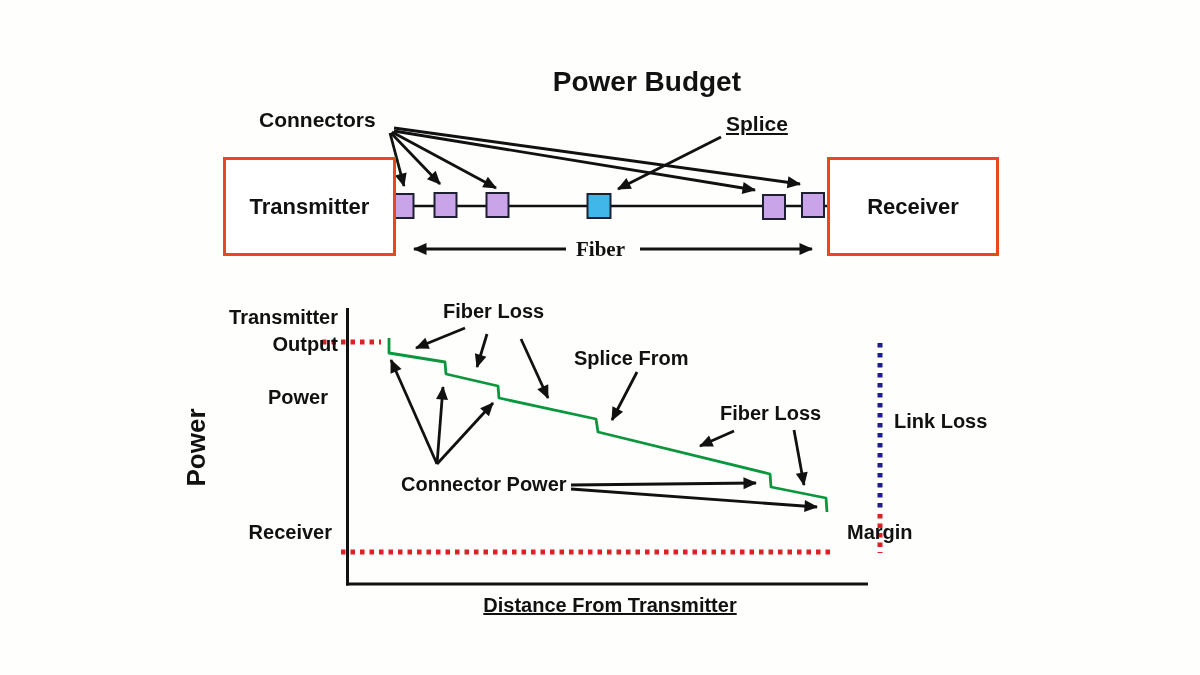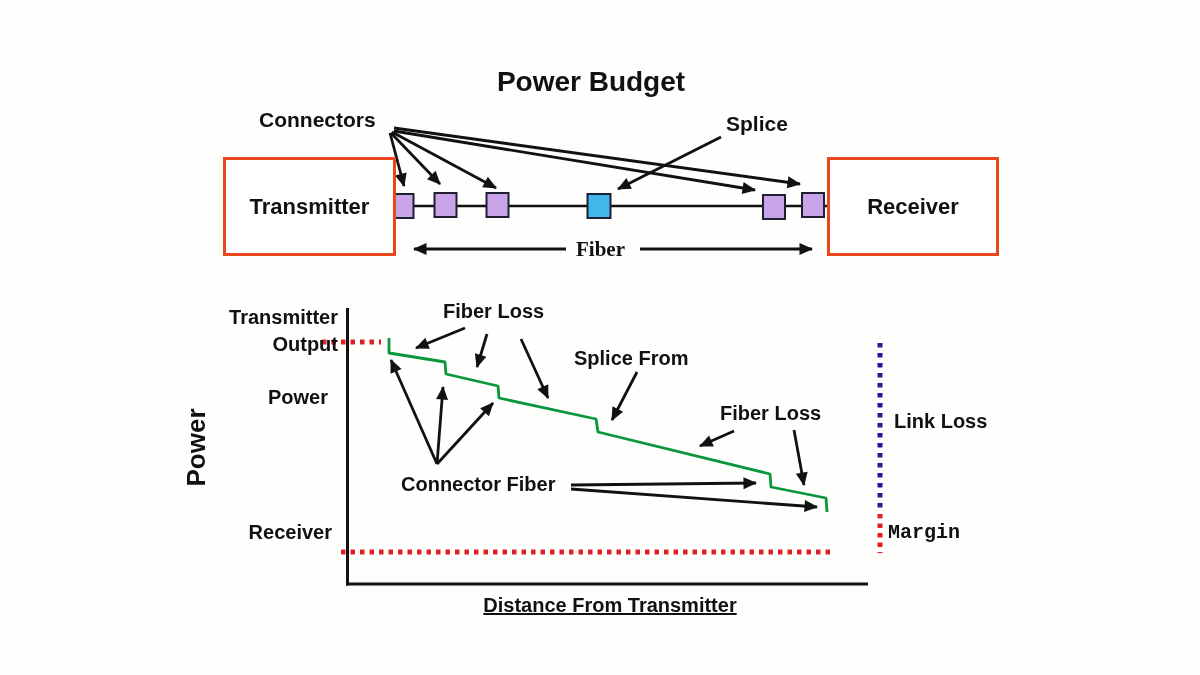--- a/index.html
+++ b/index.html
@@ -78,48 +78,48 @@
     <line class="arrow" marker-end="url(#ah)" x1="794" y1="430" x2="804" y2="485"></line>
 
     <line class="arrow" marker-end="url(#ah)" x1="437" y1="464" x2="391" y2="360"></line>
     <line class="arrow" marker-end="url(#ah)" x1="437" y1="464" x2="443" y2="387"></line>
     <line class="arrow" marker-end="url(#ah)" x1="437" y1="464" x2="493" y2="403"></line>
 
     <line class="arrow" marker-end="url(#ah)" x1="571" y1="485" x2="756" y2="483"></line>
     <line class="arrow" marker-end="url(#ah)" x1="571" y1="489" x2="817" y2="507"></line>
   </svg>
 
-  <div class="lbl title" style="left:441px;top:66px;width:300px;">Power Budget</div>
+  <div class="lbl title" style="left:441px;top:66px;width:300px;text-align:right;">Power Budget</div>
 
   <div class="box" style="left:223px;top:157px;width:167px;height:93px;">
     <span>Transmitter</span>
   </div>
   <div class="box" style="left:827px;top:157px;width:166px;height:93px;">
     <span>Receiver</span>
   </div>
 
   <div class="lbl small" style="left:259px;top:108px;font-size:21px;">Connectors</div>
-  <div class="lbl small" style="left:726px;top:112px;font-size:21px;">Splice</div>
+  <div class="lbl small" style="left:726px;top:112px;font-size:21px;text-decoration:underline;">Splice</div>
   <div class="lbl small" style="left:576px;top:237px;font-size:21px;font-family:Liberation Serif, serif;">Fiber</div>
 
   <div class="lbl rot" style="left:136px;top:432px;width:120px;">Power</div>
 
   <div class="lbl two-line" style="left:178px;top:304px;width:160px;">
     <div>Transmitter</div>
     <div>Output</div>
   </div>
 
   <div class="lbl small" style="left:228px;top:386px;width:100px;text-align:right;">Power</div>
 
   <div class="lbl two-line" style="left:172px;top:519px;width:160px;">
     <div>Receiver</div>
   </div>
 
   <div class="lbl small" style="left:443px;top:300px;">Fiber Loss</div>
   <div class="lbl small" style="left:574px;top:347px;">Splice From</div>
   <div class="lbl small" style="left:720px;top:402px;">Fiber Loss</div>
-  <div class="lbl small" style="left:401px;top:473px;">Connector Fiber</div>
+  <div class="lbl small" style="left:401px;top:473px;">Connector Power</div>
 
   <div class="lbl small" style="left:894px;top:410px;">Link Loss</div>
-  <div class="lbl small" style="left:888px;top:521px;font-family:Liberation Mono, monospace;">Margin</div>
+  <div class="lbl small" style="left:847px;top:521px;">Margin</div>
 
   <div class="lbl small" style="left:460px;top:594px;width:300px;text-align:center;text-decoration:underline;">Distance From Transmitter</div>
 </div>
 
 </body></html>

